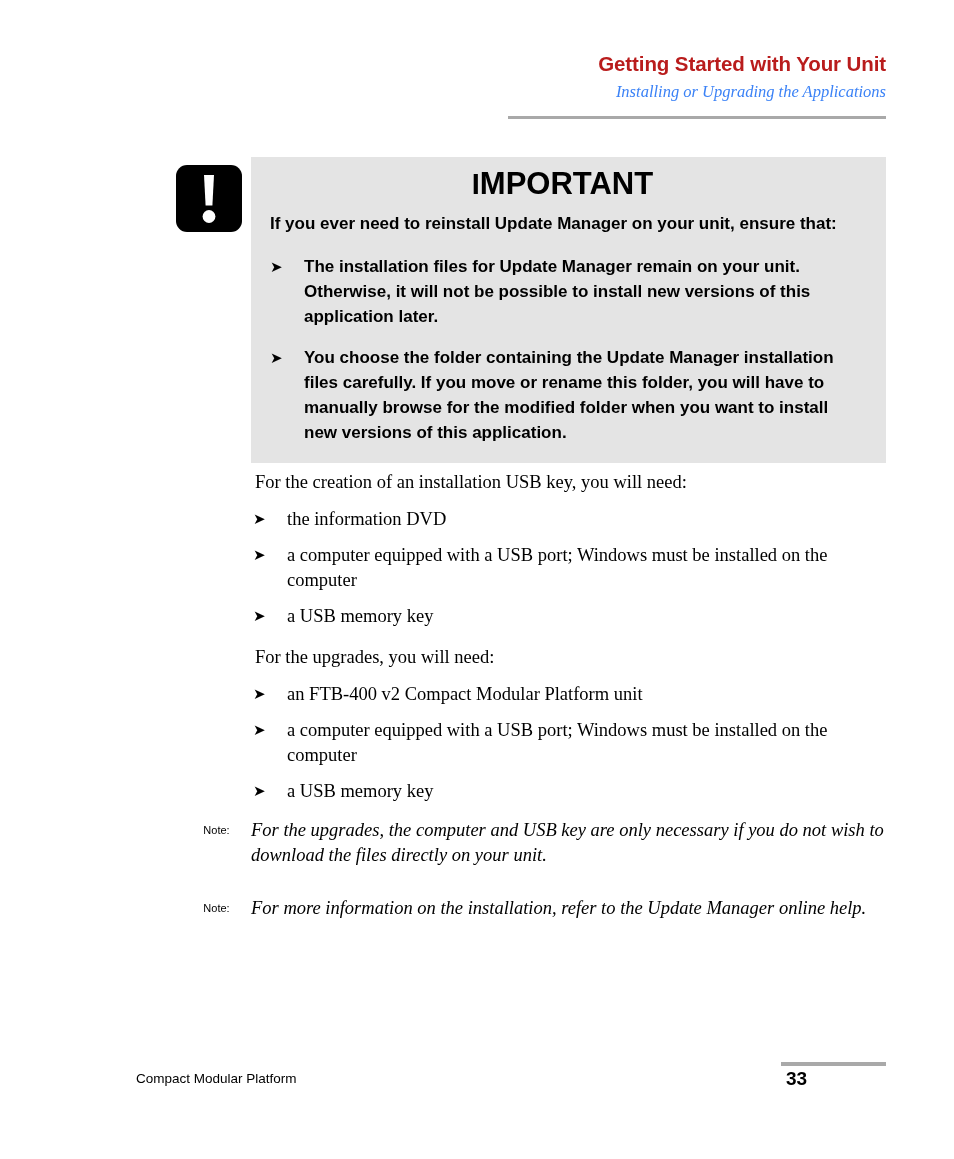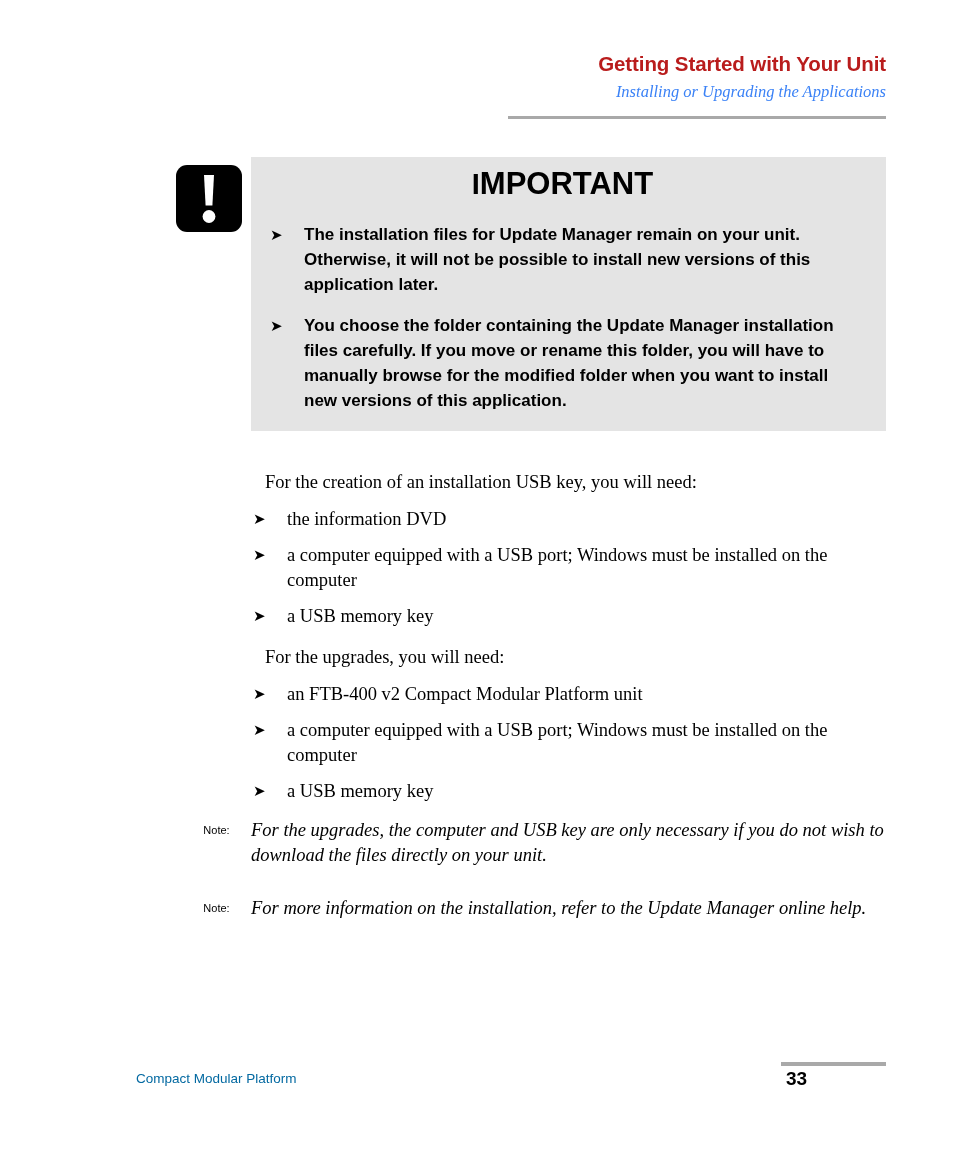--- a/index.html
+++ b/index.html
@@ -116,21 +116,21 @@
   .content {
     position: absolute;
     left: 251px;
     top: 470px;
     width: 640px;
   }
   .para {
     font-family: "Liberation Serif", "DejaVu Serif", serif;
     font-size: 18.5px;
     line-height: 24px;
-    margin: 0 0 13px 14px;
+    margin: 0 0 13px 4px;
   }
   .body-list {
     margin: 0 0 16px 0;
     padding: 0;
     list-style: none;
   }
   .body-list li {
     position: relative;
     font-family: "Liberation Serif", "DejaVu Serif", serif;
     font-size: 18.5px;
@@ -178,21 +178,21 @@
   }
 
   
   .footer-left {
     position: absolute;
     left: 136px;
     top: 1070px;
     font-family: "Liberation Sans", "DejaVu Sans", sans-serif;
     font-size: 13.5px;
     line-height: 18px;
-    color: #0369a1;
+    color: #000000;
   }
   .footer-rule {
     position: absolute;
     left: 781px;
     top: 1062px;
     width: 105px;
     height: 4px;
     background: #a9a9a9;
   }
   .footer-page {
@@ -222,20 +222,21 @@
     <rect x="0" y="0" width="66" height="67" rx="11" ry="11" fill="#000000"></rect>
     <path d="M28.0 10 L38.0 10 L36.4 40.5 L29.6 40.5 Z" fill="#ffffff"></path>
     <circle cx="33" cy="51.5" r="6.4" fill="#ffffff"></circle>
   </svg>
 </div>
 
 <div class="callout">
   <div class="callout-title">
     <span class="cap">I</span><span class="rest">MPORTANT</span>
   </div>
+  <div class="callout-body">If you ever need to reinstall Update Manager on your unit, ensure that:</div>
   <ul class="callout-list">
     <li>
       <span class="arrow">➤</span>
       <span>The installation files for Update Manager remain on your unit. Otherwise, it will not be possible to install new versions of this application later.</span>
     </li>
     <li>
       <span class="arrow">➤</span>
       <span>You choose the folder containing the Update Manager installation files carefully. If you move or rename this folder, you will have to manually browse for the modified folder when you want to install new versions of this application.</span>
     </li>
   </ul>

